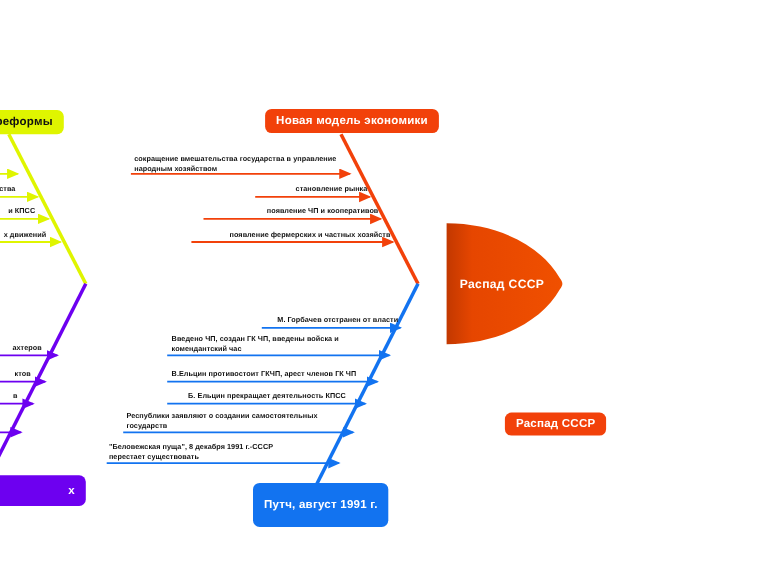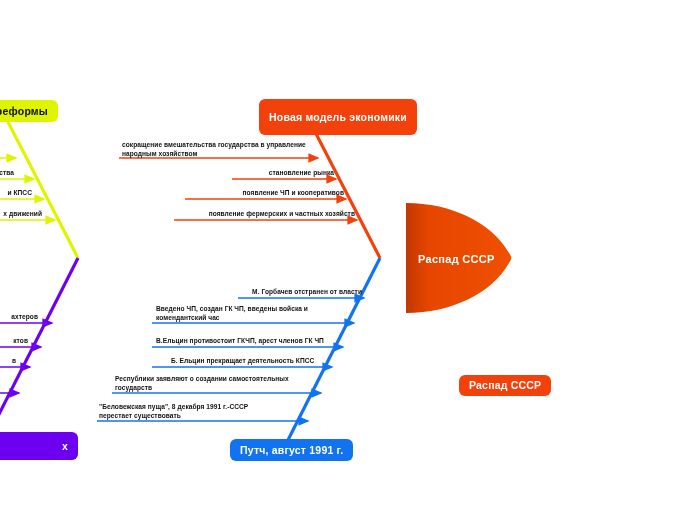--- a/index.html
+++ b/index.html
@@ -129,25 +129,25 @@
     <line x1="78" y1="258" x2="-14" y2="440" stroke="#6D00F0" stroke-width="3.2"></line>
     <line x1="-60" y1="323" x2="52" y2="323" stroke="#6D00F0" stroke-width="1.6" marker-end="url(#arrow-purple)"></line>
     <line x1="-60" y1="347" x2="41" y2="347" stroke="#6D00F0" stroke-width="1.6" marker-end="url(#arrow-purple)"></line>
     <line x1="-60" y1="367" x2="30" y2="367" stroke="#6D00F0" stroke-width="1.6" marker-end="url(#arrow-purple)"></line>
     <line x1="-60" y1="393" x2="19" y2="393" stroke="#6D00F0" stroke-width="1.6" marker-end="url(#arrow-purple)"></line>
   </g>
 </svg>
 
 <div class="head-label" style="left:418px; top:253px;">Распад СССР</div>
 
-<div class="node" style="left:259px; top:99px; height:36px; background:#F2410A;">Новая модель экономики</div>
+<div class="node" style="left:241px; top:99px; height:22px; background:#F2410A;">Новая модель экономики</div>
 
 <div class="node" style="left:-62px; top:100px; width:120px; height:22px; background:#DFF500; color:#111111; justify-content:flex-end;">ские реформы</div>
 
-<div class="node" style="left:230px; top:439px; height:22px; background:#1273F0;">Путч, август 1991 г.</div>
+<div class="node" style="left:230px; top:439px; height:40px; background:#1273F0;">Путч, август 1991 г.</div>
 
 <div class="node" style="left:-68px; top:432px; width:146px; height:28px; background:#6D00F0; justify-content:flex-end;">х</div>
 
 <div class="node" style="left:459px; top:375px; height:21px; background:#F2410A;">Распад СССР</div>
 
 <div class="cause-label left" style="left:122px; top:141px; width:200px;">сокращение вмешательства государства в управление народным хозяйством</div>
 <div class="cause-label right" style="left:196px; top:169px; width:138px;">становление рынка</div>
 <div class="cause-label right" style="left:186px; top:189px; width:158px;">появление ЧП и кооперативов</div>
 <div class="cause-label right" style="left:175px; top:210px; width:180px;">появление фермерских и частных хозяйств</div>
 

